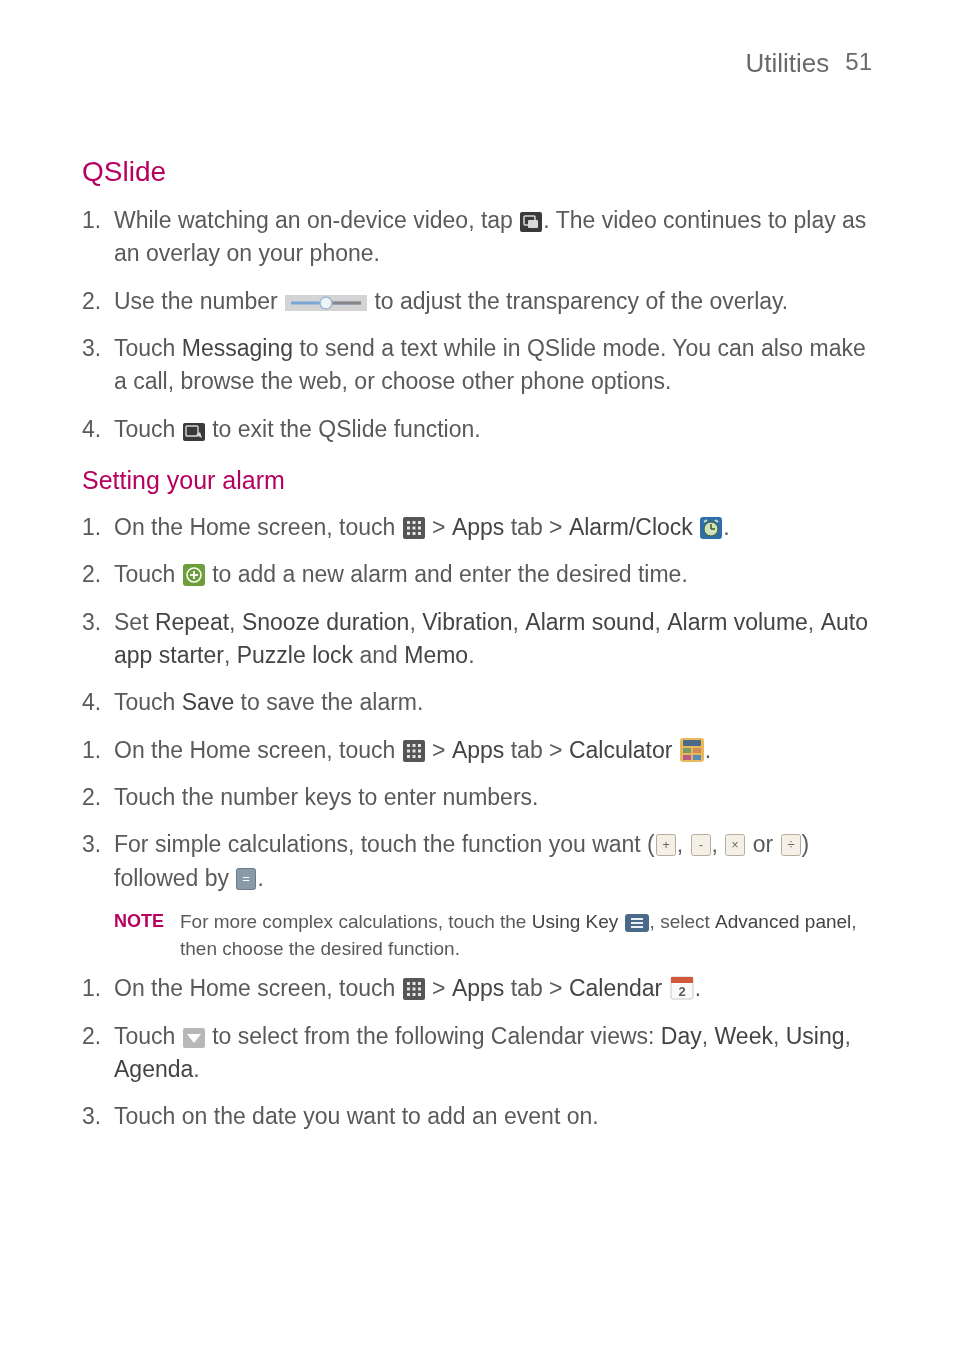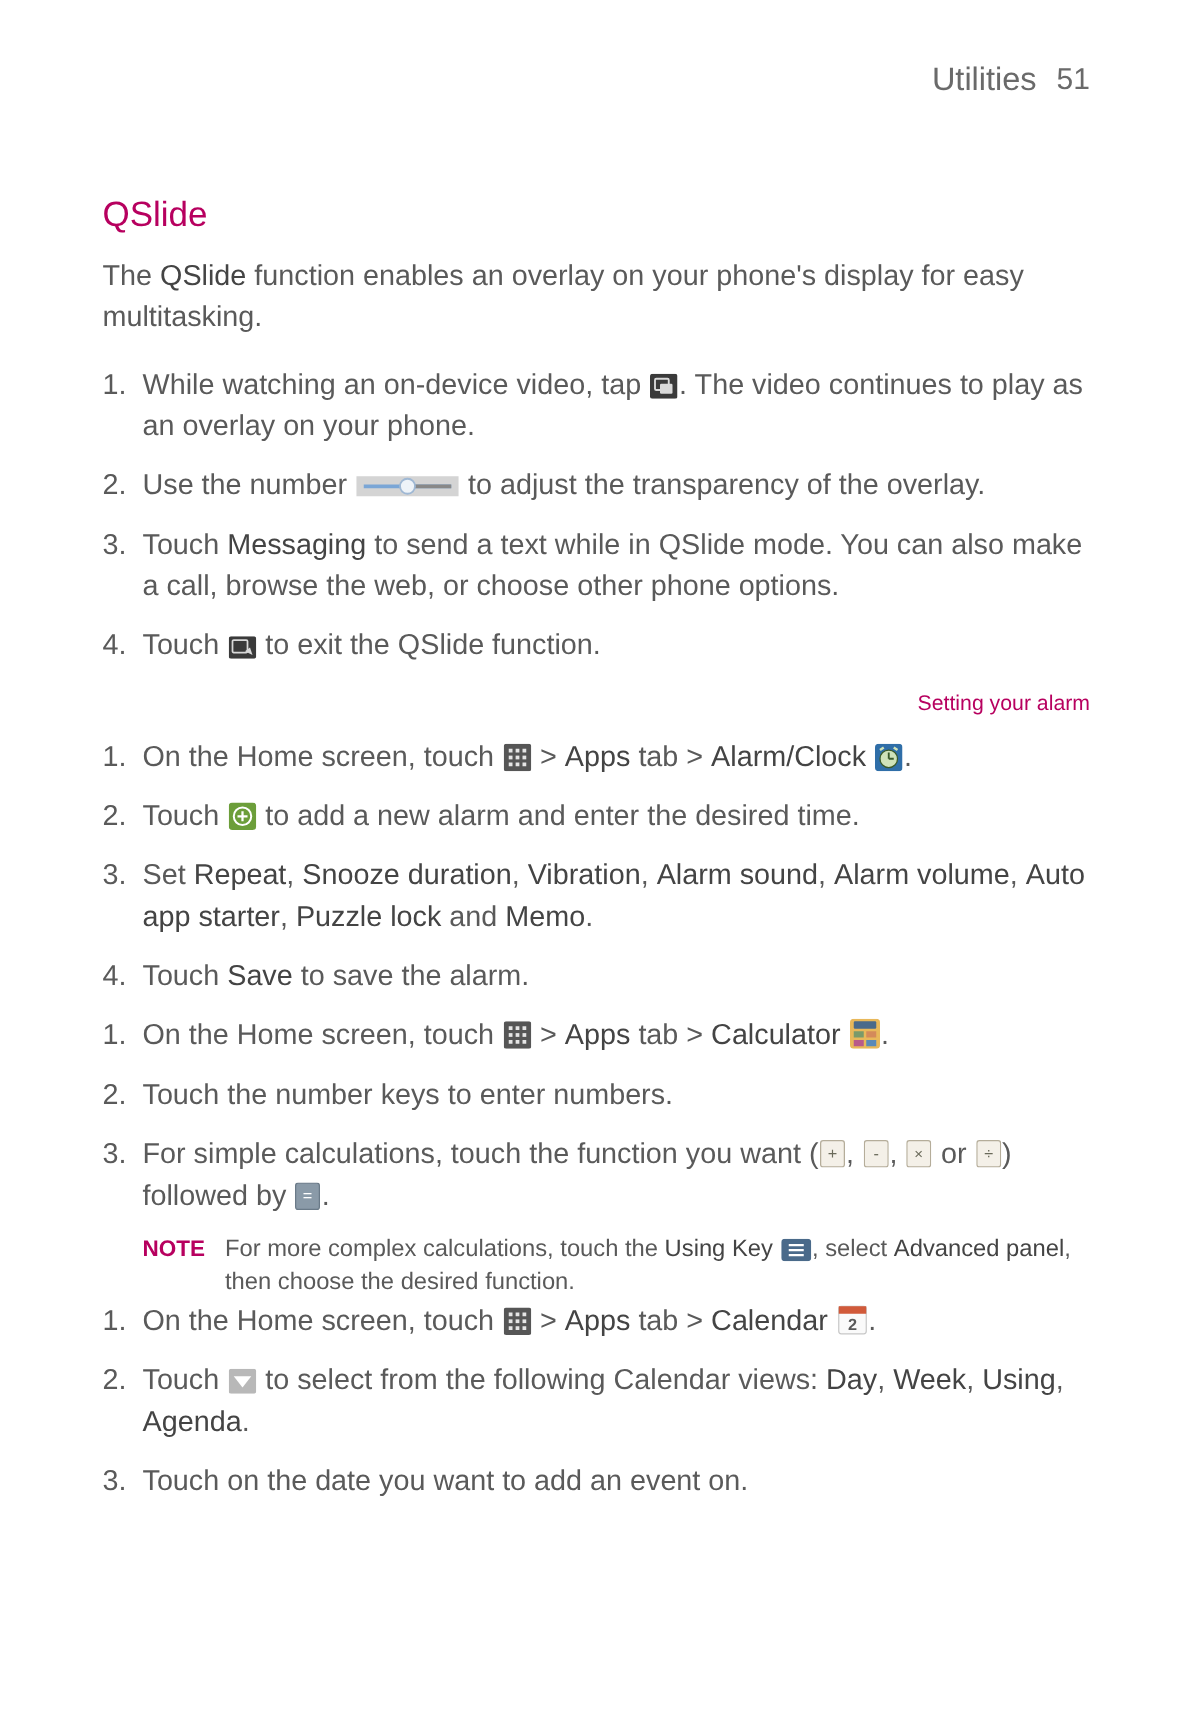--- a/index.html
+++ b/index.html
@@ -9,34 +9,34 @@
     color: #5a5a5a;
     font-weight: 300;
     padding: 48px 82px 40px 82px;
     position: relative;
   }
   .header {
     position: absolute;
     top: 48px;
     right: 82px;
     display: flex;
-    align-items: center;
+    align-items: flex-start;
     gap: 16px;
     color: #6a6a6a;
   }
   .header-title { font-size: 26px; font-weight: 300; }
   .header-page { font-size: 24px; font-weight: 400; }
   .content { padding-top: 88px; }
   h2 {
     color: #b7005f;
     font-size: 28px;
     font-weight: 500;
     margin: 20px 0 16px 0;
   }
-  h2.smaller { font-size: 17px; text-align: right; }
+  h2.smaller { font-size: 25px; }
   p.intro {
     font-size: 23px;
     line-height: 1.45;
     color: #5a5a5a;
     margin-bottom: 20px;
   }
   ol { list-style: none; counter-reset: step; margin-bottom: 12px; }
   ol > li {
     counter-increment: step;
     font-size: 23px;
@@ -52,20 +52,21 @@
     left: 0;
     top: 0;
     color: #5a5a5a;
   }
   .b { font-weight: 500; color: #444; }
   .note-row {
     display: flex;
     gap: 16px;
     padding-left: 32px;
     margin-top: 6px;
+    margin-bottom: 10px;
   }
   .note-label {
     color: #b7005f;
     font-weight: 600;
     font-size: 18px;
     flex: 0 0 auto;
     padding-top: 2px;
   }
   .note-text {
     font-size: 19px;
@@ -83,23 +84,20 @@
 <body>
 
 <div class="header">
   <span class="header-title">Utilities</span>
   <span class="header-page">51</span>
 </div>
 
 <div class="content">
 
   <h2>QSlide</h2>
-  <p class="intro">
-    <span>The </span><span class="b">QSlide</span><span> function enables an overlay on your phone's display for easy multitasking.</span>
-  </p>
   <ol>
     <li>
       <span>While watching an on-device video, tap </span><span class="icon"><svg width="22" height="20">
             <rect x="0" y="0" width="22" height="20" rx="2" fill="#3a3a3a"></rect>
             <rect x="4" y="4" width="11" height="9" rx="1" fill="none" stroke="#d9d9d9" stroke-width="1.5"></rect>
             <rect x="8" y="8" width="10" height="8" rx="1" fill="#d9d9d9"></rect>
           </svg></span><span>. The video continues to play as an overlay on your phone.</span>
     </li>
     <li>
       <span>Use the number </span><span class="icon"><svg width="82" height="20">

